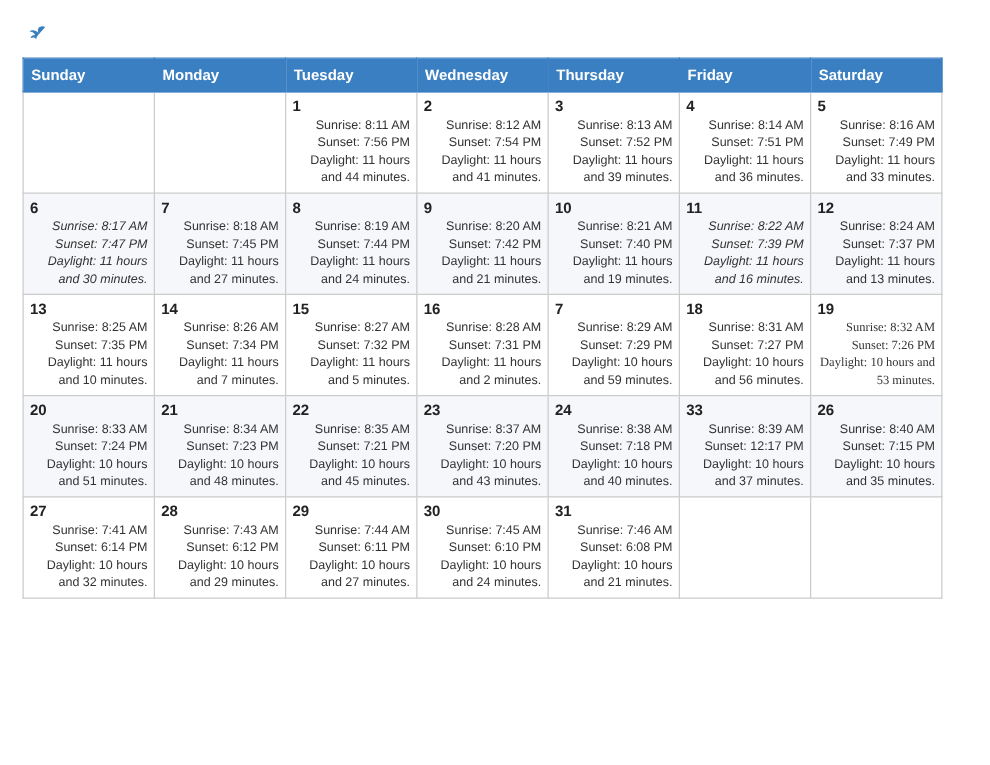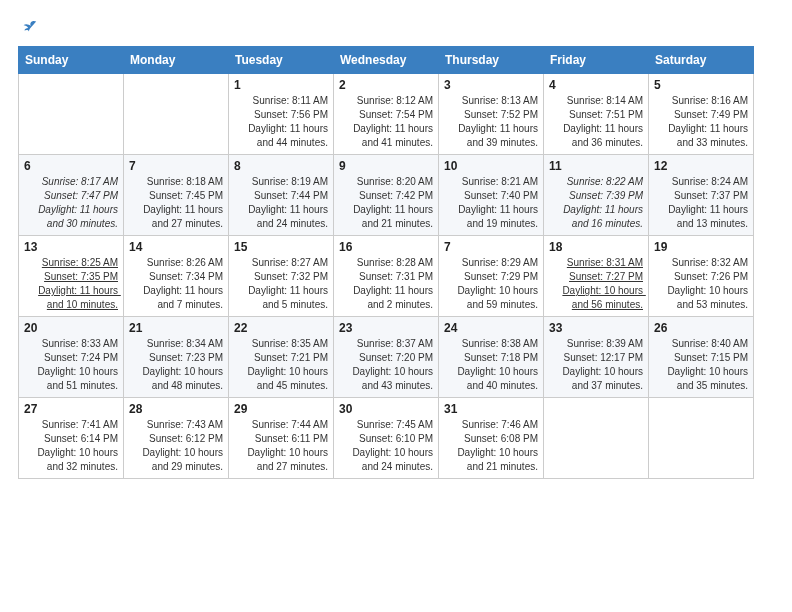--- a/index.html
+++ b/index.html
@@ -205,21 +205,21 @@
           <td>
             <span class="day-number">12</span>
             <div class="day-info" style="white-space: pre-wrap;">Sunrise: 8:24 AM
 Sunset: 7:37 PM
 Daylight: 11 hours and 13 minutes.</div>
           </td>
         </tr>
         <tr>
           <td>
             <span class="day-number">13</span>
-            <div class="day-info" style="white-space: pre-wrap; text-decoration: underline;">Sunrise: 8:25 AM
+            <div class="day-info" style="white-space: pre-wrap;">Sunrise: 8:25 AM
 Sunset: 7:35 PM
 Daylight: 11 hours and 10 minutes.</div>
           </td>
           <td>
             <span class="day-number">14</span>
             <div class="day-info" style="white-space: pre-wrap;">Sunrise: 8:26 AM
 Sunset: 7:34 PM
 Daylight: 11 hours and 7 minutes.</div>
           </td>
           <td>
@@ -235,27 +235,27 @@
 Daylight: 11 hours and 2 minutes.</div>
           </td>
           <td>
             <span class="day-number">7</span>
             <div class="day-info" style="white-space: pre-wrap;">Sunrise: 8:29 AM
 Sunset: 7:29 PM
 Daylight: 10 hours and 59 minutes.</div>
           </td>
           <td>
             <span class="day-number">18</span>
-            <div class="day-info" style="white-space: pre-wrap; text-decoration: underline;">Sunrise: 8:31 AM
+            <div class="day-info" style="white-space: pre-wrap;">Sunrise: 8:31 AM
 Sunset: 7:27 PM
 Daylight: 10 hours and 56 minutes.</div>
           </td>
           <td>
             <span class="day-number">19</span>
-            <div class="day-info" style="white-space: pre-wrap;">Sunrise: 8:32 AM
+            <div class="day-info" style="white-space: pre-wrap; font-family: Liberation Serif, serif;">Sunrise: 8:32 AM
 Sunset: 7:26 PM
 Daylight: 10 hours and 53 minutes.</div>
           </td>
         </tr>
         <tr>
           <td>
             <span class="day-number">20</span>
             <div class="day-info" style="white-space: pre-wrap;">Sunrise: 8:33 AM
 Sunset: 7:24 PM
 Daylight: 10 hours and 51 minutes.</div>

